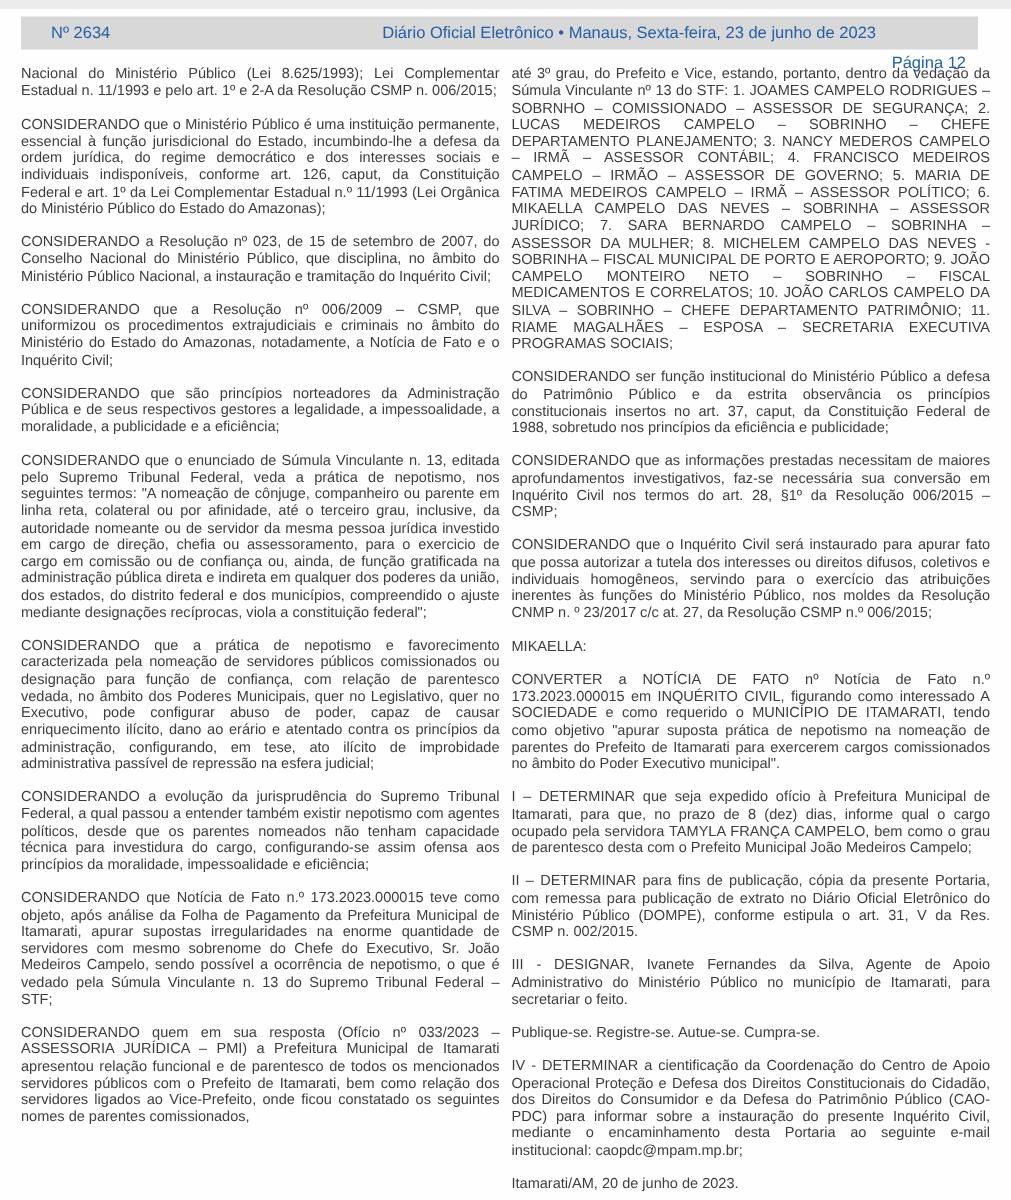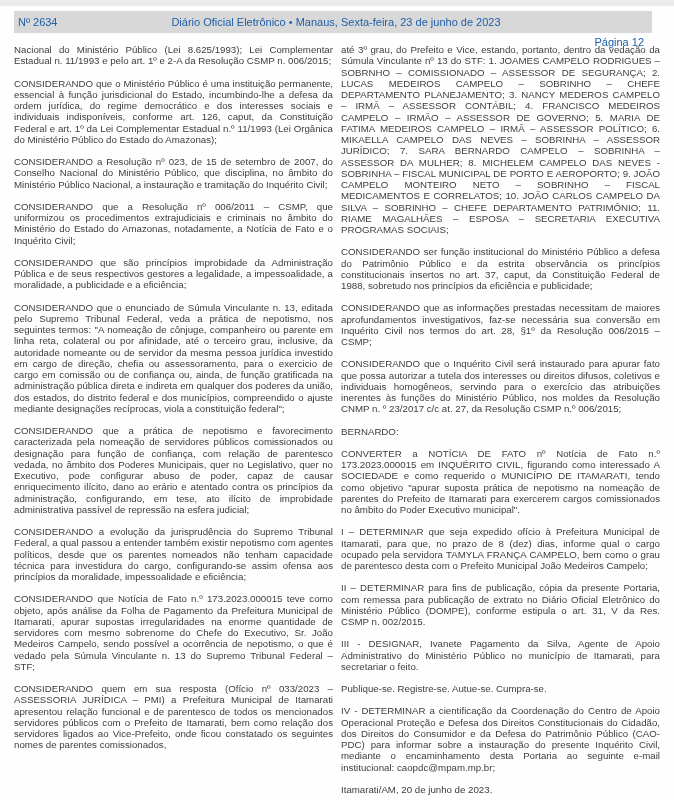--- a/index.html
+++ b/index.html
@@ -18,27 +18,27 @@
     box-sizing: border-box;
   }
   .header-bar {
     margin: 5px 22px 0 14px;
     height: 22px;
     background: #d8d8d8;
     color: #2060a8;
     display: flex;
     align-items: center;
     justify-content: space-between;
-    padding: 0 8px 0 4px;
+    padding: 0 8px 0 20px;
     font-size: 11px;
     box-sizing: border-box;
   }
   .header-bar .hdr-center {
     flex: 1;
-    text-align: center;
+    text-align: right;
   }
   .header-bar .hdr-left { min-width: 70px; text-align: left; }
   .header-bar .hdr-right { min-width: 60px; text-align: right; margin-top: 40px; }
   .columns {
     display: flex;
     gap: 8px;
     margin: 11px 14px 0 14px;
   }
   .col {
     width: 319px;
@@ -58,36 +58,36 @@
   <div class="header-bar">
     <span class="hdr-left">Nº 2634</span>
     <span class="hdr-center">Diário Oficial Eletrônico • Manaus, Sexta-feira, 23 de junho de 2023</span>
     <span class="hdr-right">Página 12</span>
   </div>
   <div class="columns">
     <div class="col">
         <p class="para">Nacional do Ministério Público (Lei 8.625/1993); Lei Complementar Estadual n. 11/1993 e pelo art. 1º e 2-A da Resolução CSMP n. 006/2015;</p>
         <p class="para">CONSIDERANDO que o Ministério Público é uma instituição permanente, essencial à função jurisdicional do Estado, incumbindo-lhe a defesa da ordem jurídica, do regime democrático e dos interesses sociais e individuais indisponíveis, conforme art. 126, caput, da Constituição Federal e art. 1º da Lei Complementar Estadual n.º 11/1993 (Lei Orgânica do Ministério Público do Estado do Amazonas);</p>
         <p class="para">CONSIDERANDO a Resolução nº 023, de 15 de setembro de 2007, do Conselho Nacional do Ministério Público, que disciplina, no âmbito do Ministério Público Nacional, a instauração e tramitação do Inquérito Civil;</p>
-        <p class="para">CONSIDERANDO que a Resolução nº 006/2011 – CSMP, que uniformizou os procedimentos extrajudiciais e criminais no âmbito do Ministério do Estado do Amazonas, notadamente, a Notícia de Fato e o Inquérito Civil;</p>
-        <p class="para">CONSIDERANDO que são princípios improbidade da Administração Pública e de seus respectivos gestores a legalidade, a impessoalidade, a moralidade, a publicidade e a eficiência;</p>
+        <p class="para">CONSIDERANDO que a Resolução nº 006/2009 – CSMP, que uniformizou os procedimentos extrajudiciais e criminais no âmbito do Ministério do Estado do Amazonas, notadamente, a Notícia de Fato e o Inquérito Civil;</p>
+        <p class="para">CONSIDERANDO que são princípios norteadores da Administração Pública e de seus respectivos gestores a legalidade, a impessoalidade, a moralidade, a publicidade e a eficiência;</p>
         <p class="para">CONSIDERANDO que o enunciado de Súmula Vinculante n. 13, editada pelo Supremo Tribunal Federal, veda a prática de nepotismo, nos seguintes termos: "A nomeação de cônjuge, companheiro ou parente em linha reta, colateral ou por afinidade, até o terceiro grau, inclusive, da autoridade nomeante ou de servidor da mesma pessoa jurídica investido em cargo de direção, chefia ou assessoramento, para o exercicio de cargo em comissão ou de confiança ou, ainda, de função gratificada na administração pública direta e indireta em qualquer dos poderes da união, dos estados, do distrito federal e dos municípios, compreendido o ajuste mediante designações recíprocas, viola a constituição federal";</p>
         <p class="para">CONSIDERANDO que a prática de nepotismo e favorecimento caracterizada pela nomeação de servidores públicos comissionados ou designação para função de confiança, com relação de parentesco vedada, no âmbito dos Poderes Municipais, quer no Legislativo, quer no Executivo, pode configurar abuso de poder, capaz de causar enriquecimento ilícito, dano ao erário e atentado contra os princípios da administração, configurando, em tese, ato ilícito de improbidade administrativa passível de repressão na esfera judicial;</p>
         <p class="para">CONSIDERANDO a evolução da jurisprudência do Supremo Tribunal Federal, a qual passou a entender também existir nepotismo com agentes políticos, desde que os parentes nomeados não tenham capacidade técnica para investidura do cargo, configurando-se assim ofensa aos princípios da moralidade, impessoalidade e eficiência;</p>
         <p class="para">CONSIDERANDO que Notícia de Fato n.º 173.2023.000015 teve como objeto, após análise da Folha de Pagamento da Prefeitura Municipal de Itamarati, apurar supostas irregularidades na enorme quantidade de servidores com mesmo sobrenome do Chefe do Executivo, Sr. João Medeiros Campelo, sendo possível a ocorrência de nepotismo, o que é vedado pela Súmula Vinculante n. 13 do Supremo Tribunal Federal – STF;</p>
         <p class="para">CONSIDERANDO quem em sua resposta (Ofício nº 033/2023 – ASSESSORIA JURÍDICA – PMI) a Prefeitura Municipal de Itamarati apresentou relação funcional e de parentesco de todos os mencionados servidores públicos com o Prefeito de Itamarati, bem como relação dos servidores ligados ao Vice-Prefeito, onde ficou constatado os seguintes nomes de parentes comissionados,</p>
       </div>
     <div class="col">
         <p class="para">até 3º grau, do Prefeito e Vice, estando, portanto, dentro da vedação da Súmula Vinculante nº 13 do STF: 1. JOAMES CAMPELO RODRIGUES – SOBRNHO – COMISSIONADO – ASSESSOR DE SEGURANÇA; 2. LUCAS MEDEIROS CAMPELO – SOBRINHO – CHEFE DEPARTAMENTO PLANEJAMENTO; 3. NANCY MEDEROS CAMPELO – IRMÃ – ASSESSOR CONTÁBIL; 4. FRANCISCO MEDEIROS CAMPELO – IRMÃO – ASSESSOR DE GOVERNO; 5. MARIA DE FATIMA MEDEIROS CAMPELO – IRMÃ – ASSESSOR POLÍTICO; 6. MIKAELLA CAMPELO DAS NEVES – SOBRINHA – ASSESSOR JURÍDICO; 7. SARA BERNARDO CAMPELO – SOBRINHA – ASSESSOR DA MULHER; 8. MICHELEM CAMPELO DAS NEVES - SOBRINHA – FISCAL MUNICIPAL DE PORTO E AEROPORTO; 9. JOÃO CAMPELO MONTEIRO NETO – SOBRINHO – FISCAL MEDICAMENTOS E CORRELATOS; 10. JOÃO CARLOS CAMPELO DA SILVA – SOBRINHO – CHEFE DEPARTAMENTO PATRIMÔNIO; 11. RIAME MAGALHÃES – ESPOSA – SECRETARIA EXECUTIVA PROGRAMAS SOCIAIS;</p>
         <p class="para">CONSIDERANDO ser função institucional do Ministério Público a defesa do Patrimônio Público e da estrita observância os princípios constitucionais insertos no art. 37, caput, da Constituição Federal de 1988, sobretudo nos princípios da eficiência e publicidade;</p>
         <p class="para">CONSIDERANDO que as informações prestadas necessitam de maiores aprofundamentos investigativos, faz-se necessária sua conversão em Inquérito Civil nos termos do art. 28, §1º da Resolução 006/2015 – CSMP;</p>
         <p class="para">CONSIDERANDO que o Inquérito Civil será instaurado para apurar fato que possa autorizar a tutela dos interesses ou direitos difusos, coletivos e individuais homogêneos, servindo para o exercício das atribuições inerentes às funções do Ministério Público, nos moldes da Resolução CNMP n. º 23/2017 c/c at. 27, da Resolução CSMP n.º 006/2015;</p>
-        <p class="para">BERNARDO:</p>
+        <p class="para">MIKAELLA:</p>
         <p class="para">CONVERTER a NOTÍCIA DE FATO nº Notícia de Fato n.º 173.2023.000015 em INQUÉRITO CIVIL, figurando como interessado A SOCIEDADE e como requerido o MUNICÍPIO DE ITAMARATI, tendo como objetivo "apurar suposta prática de nepotismo na nomeação de parentes do Prefeito de Itamarati para exercerem cargos comissionados no âmbito do Poder Executivo municipal".</p>
         <p class="para">I – DETERMINAR que seja expedido ofício à Prefeitura Municipal de Itamarati, para que, no prazo de 8 (dez) dias, informe qual o cargo ocupado pela servidora TAMYLA FRANÇA CAMPELO, bem como o grau de parentesco desta com o Prefeito Municipal João Medeiros Campelo;</p>
         <p class="para">II – DETERMINAR para fins de publicação, cópia da presente Portaria, com remessa para publicação de extrato no Diário Oficial Eletrônico do Ministério Público (DOMPE), conforme estipula o art. 31, V da Res. CSMP n. 002/2015.</p>
-        <p class="para">III - DESIGNAR, Ivanete Pagamento da Silva, Agente de Apoio Administrativo do Ministério Público no município de Itamarati, para secretariar o feito.</p>
+        <p class="para">III - DESIGNAR, Ivanete Fernandes da Silva, Agente de Apoio Administrativo do Ministério Público no município de Itamarati, para secretariar o feito.</p>
         <p class="para">Publique-se. Registre-se. Autue-se. Cumpra-se.</p>
         <p class="para">IV - DETERMINAR a cientificação da Coordenação do Centro de Apoio Operacional Proteção e Defesa dos Direitos Constitucionais do Cidadão, dos Direitos do Consumidor e da Defesa do Patrimônio Público (CAO-PDC) para informar sobre a instauração do presente Inquérito Civil, mediante o encaminhamento desta Portaria ao seguinte e-mail institucional: caopdc@mpam.mp.br;</p>
         <p class="para">Itamarati/AM, 20 de junho de 2023.</p>
       </div>
   </div>
 </div>
 
 </body></html>

